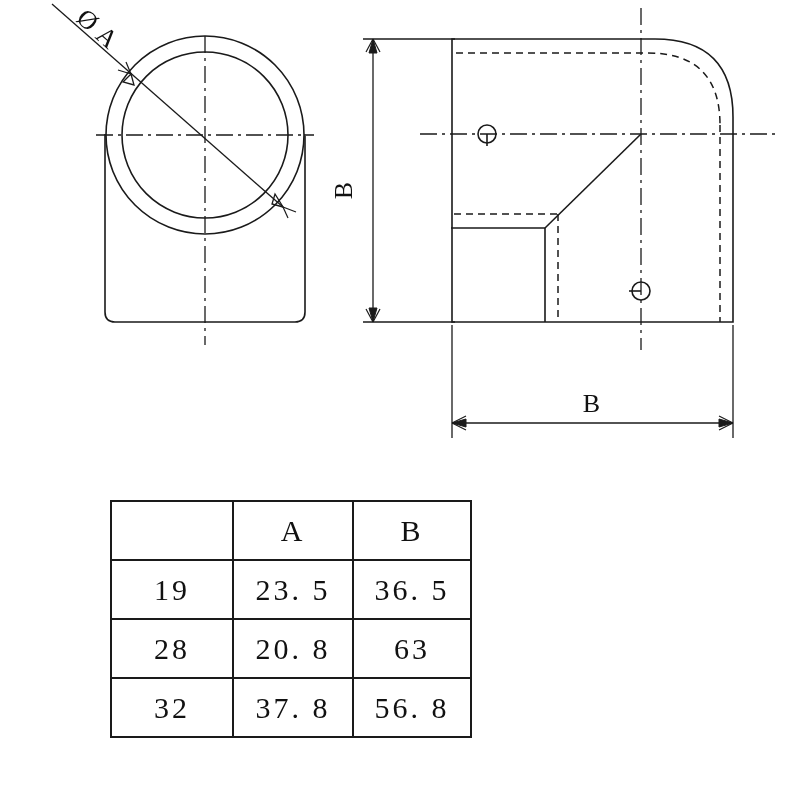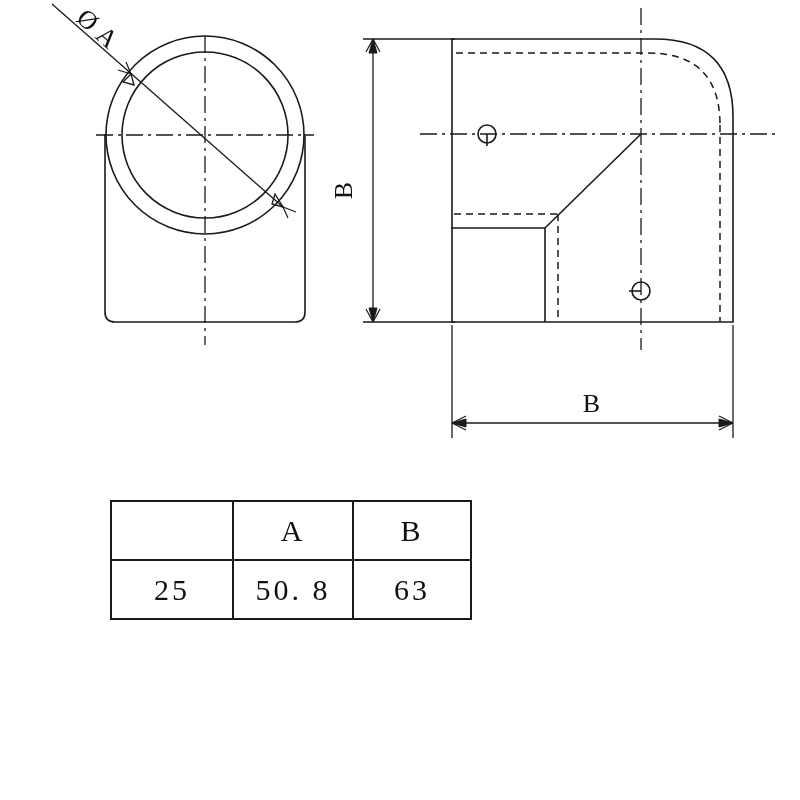--- a/index.html
+++ b/index.html
@@ -225,20 +225,30 @@
     </colgroup>
     <thead>
       <tr>
         <th class="cell-empty"></th>
         <th>A</th>
         <th>B</th>
       </tr>
     </thead>
     <tbody>
       <tr>
-        <td class="num-cell">25</td>
-        <td class="num-cell">50. 8</td>
+        <td class="num-cell">19</td>
+        <td class="num-cell">23. 5</td>
+        <td class="num-cell">36. 5</td>
+      </tr>
+      <tr>
+        <td class="num-cell">28</td>
+        <td class="num-cell">20. 8</td>
         <td class="num-cell">63</td>
+      </tr>
+      <tr>
+        <td class="num-cell">32</td>
+        <td class="num-cell">37. 8</td>
+        <td class="num-cell">56. 8</td>
       </tr>
     </tbody>
   </table>
 
 </div>
 
 </body></html>

